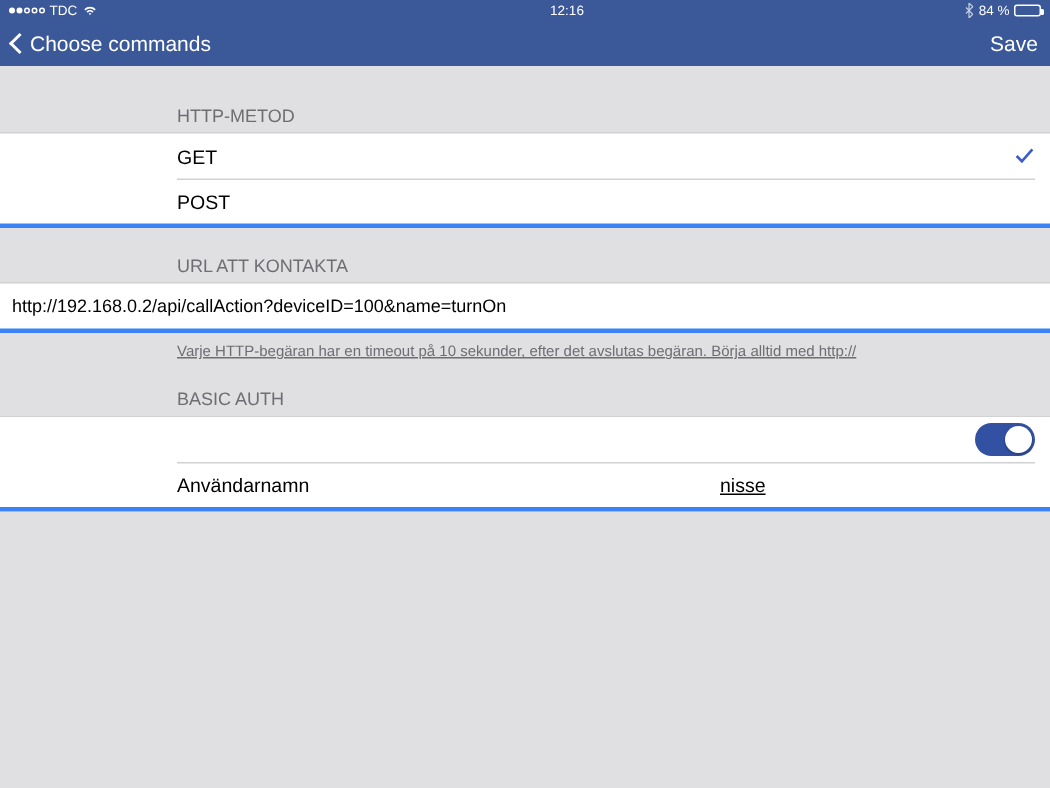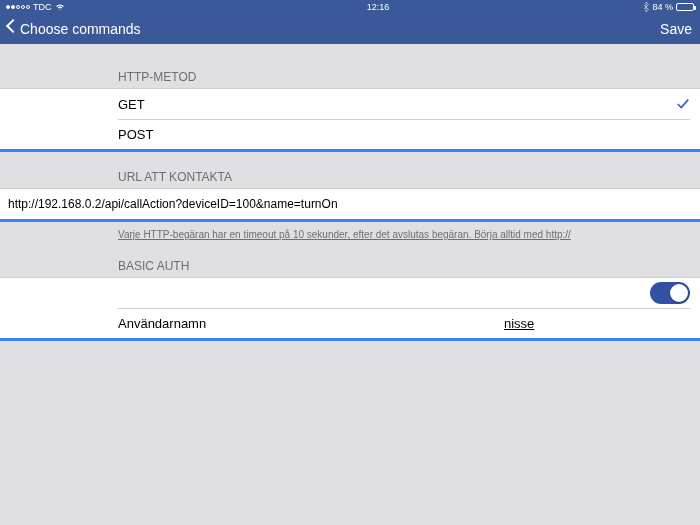--- a/index.html
+++ b/index.html
@@ -8,32 +8,32 @@
   .status-left { display: flex; align-items: center; gap: 3px; }
   .dots { display: flex; gap: 1px; }
   .dot { width: 4px; height: 4px; border-radius: 50%; border: 0.5px solid #fff; }
   .dot.filled { background: #fff; }
   .status-center { position: absolute; left: 50%; transform: translateX(-50%); margin-left: 28px; }
   .status-right { margin-left: auto; display: flex; align-items: center; gap: 3px; }
   .battery { width: 18px; height: 8px; border: 1px solid #fff; border-radius: 2px; position: relative; }
   .battery::after { content:""; position:absolute; right:-3px; top:2px; width:2px; height:4px; background:#fff; border-radius:0 1px 1px 0;}
   .battery-fill { height: 100%; width: 84%; background: #fff; }
   .nav-bar { height: 30px; background: #3b5998; color: #fff; display: flex; align-items: center; padding: 0 8px; position: relative; }
-  .back { display: flex; gap: 2px; font-size: 14px; cursor: pointer; }
+  .back { display: flex; align-items: center; gap: 2px; font-size: 14px; cursor: pointer; }
   .chevron-left { width: 10px; height: 10px; border-left: 2px solid #fff; border-bottom: 2px solid #fff; transform: rotate(45deg); }
   .save { margin-left: auto; font-size: 14px; cursor: pointer; }
   .section-header { font-size: 12px; color: #6d6d72; padding: 18px 0 4px 118px; text-transform: uppercase; }
   .section-footer { font-size: 10px; color: #6d6d72; padding: 6px 10px 0 118px; line-height:1.3;text-decoration:underline; }
   .group { background: #fff; border-top: 1px solid #d1d1d4; border-bottom: 3px solid #3b82f6; }
   .row { display: flex; align-items: center; min-height: 30px; padding: 0 10px 0 118px; position: relative; font-size: 13px; color: #000; }
   .row + .row::before { content:""; position:absolute; left:118px; right:10px; top:0; height:1px; background:#d1d1d4; }
   .check { margin-left: auto; color: #3b5dcb; }
   .check svg { width: 14px; height: 14px; display:block; }
   .url-row { padding-left: 8px; padding-right:8px; font-size: 12px; color:#000; }
-  .value { position:absolute; left: 504px; color:#000;text-decoration:underline; }
+  .value { position:absolute; left: 480px; color:#000;text-decoration:underline; }
   .toggle { margin-left:auto; width: 40px; height: 22px; background:#3351a3; border-radius: 11px; position:relative; cursor:pointer;}
   .toggle-knob { position:absolute; right:2px; top:2px; width:18px; height:18px; background:#fff; border-radius:50%; box-shadow:0 1px 2px rgba(0,0,0,.3);}
   .wifi-icon { width:10px; height:8px; position:relative; }
   .wifi-icon svg { width:10px; height:8px; display:block; }
   .bt-icon svg { width:6px; height:10px; display:block; opacity:.7;}
   .spacer-top { height: 8px; }
 </style>
 </head>
 <body>
 

